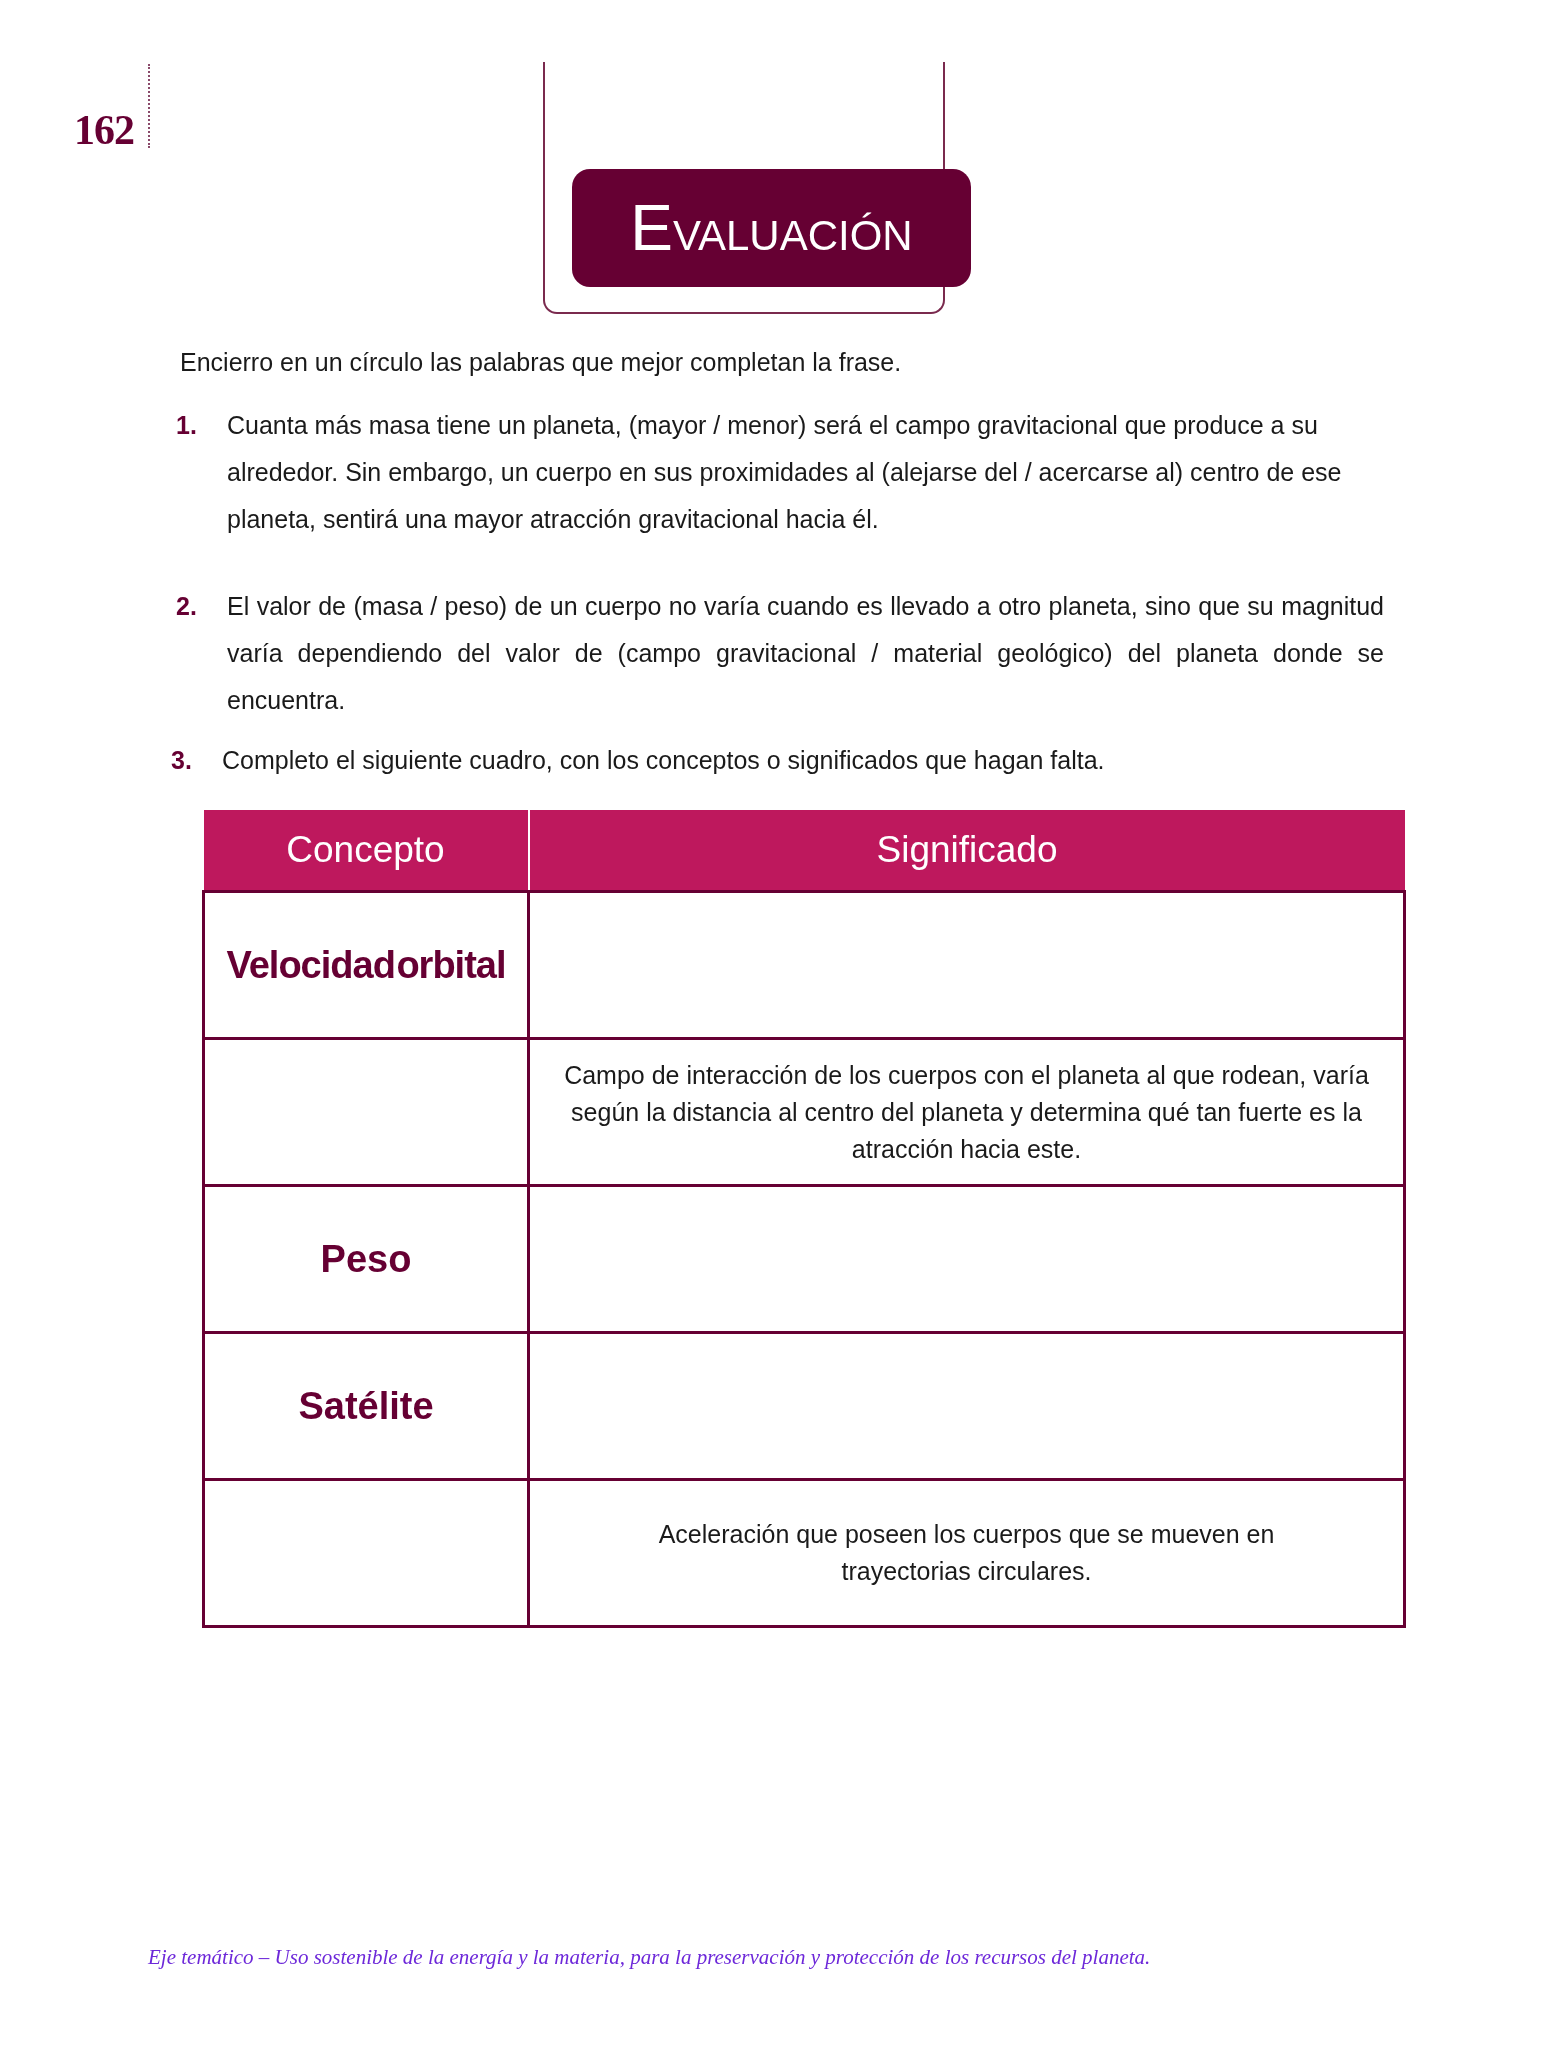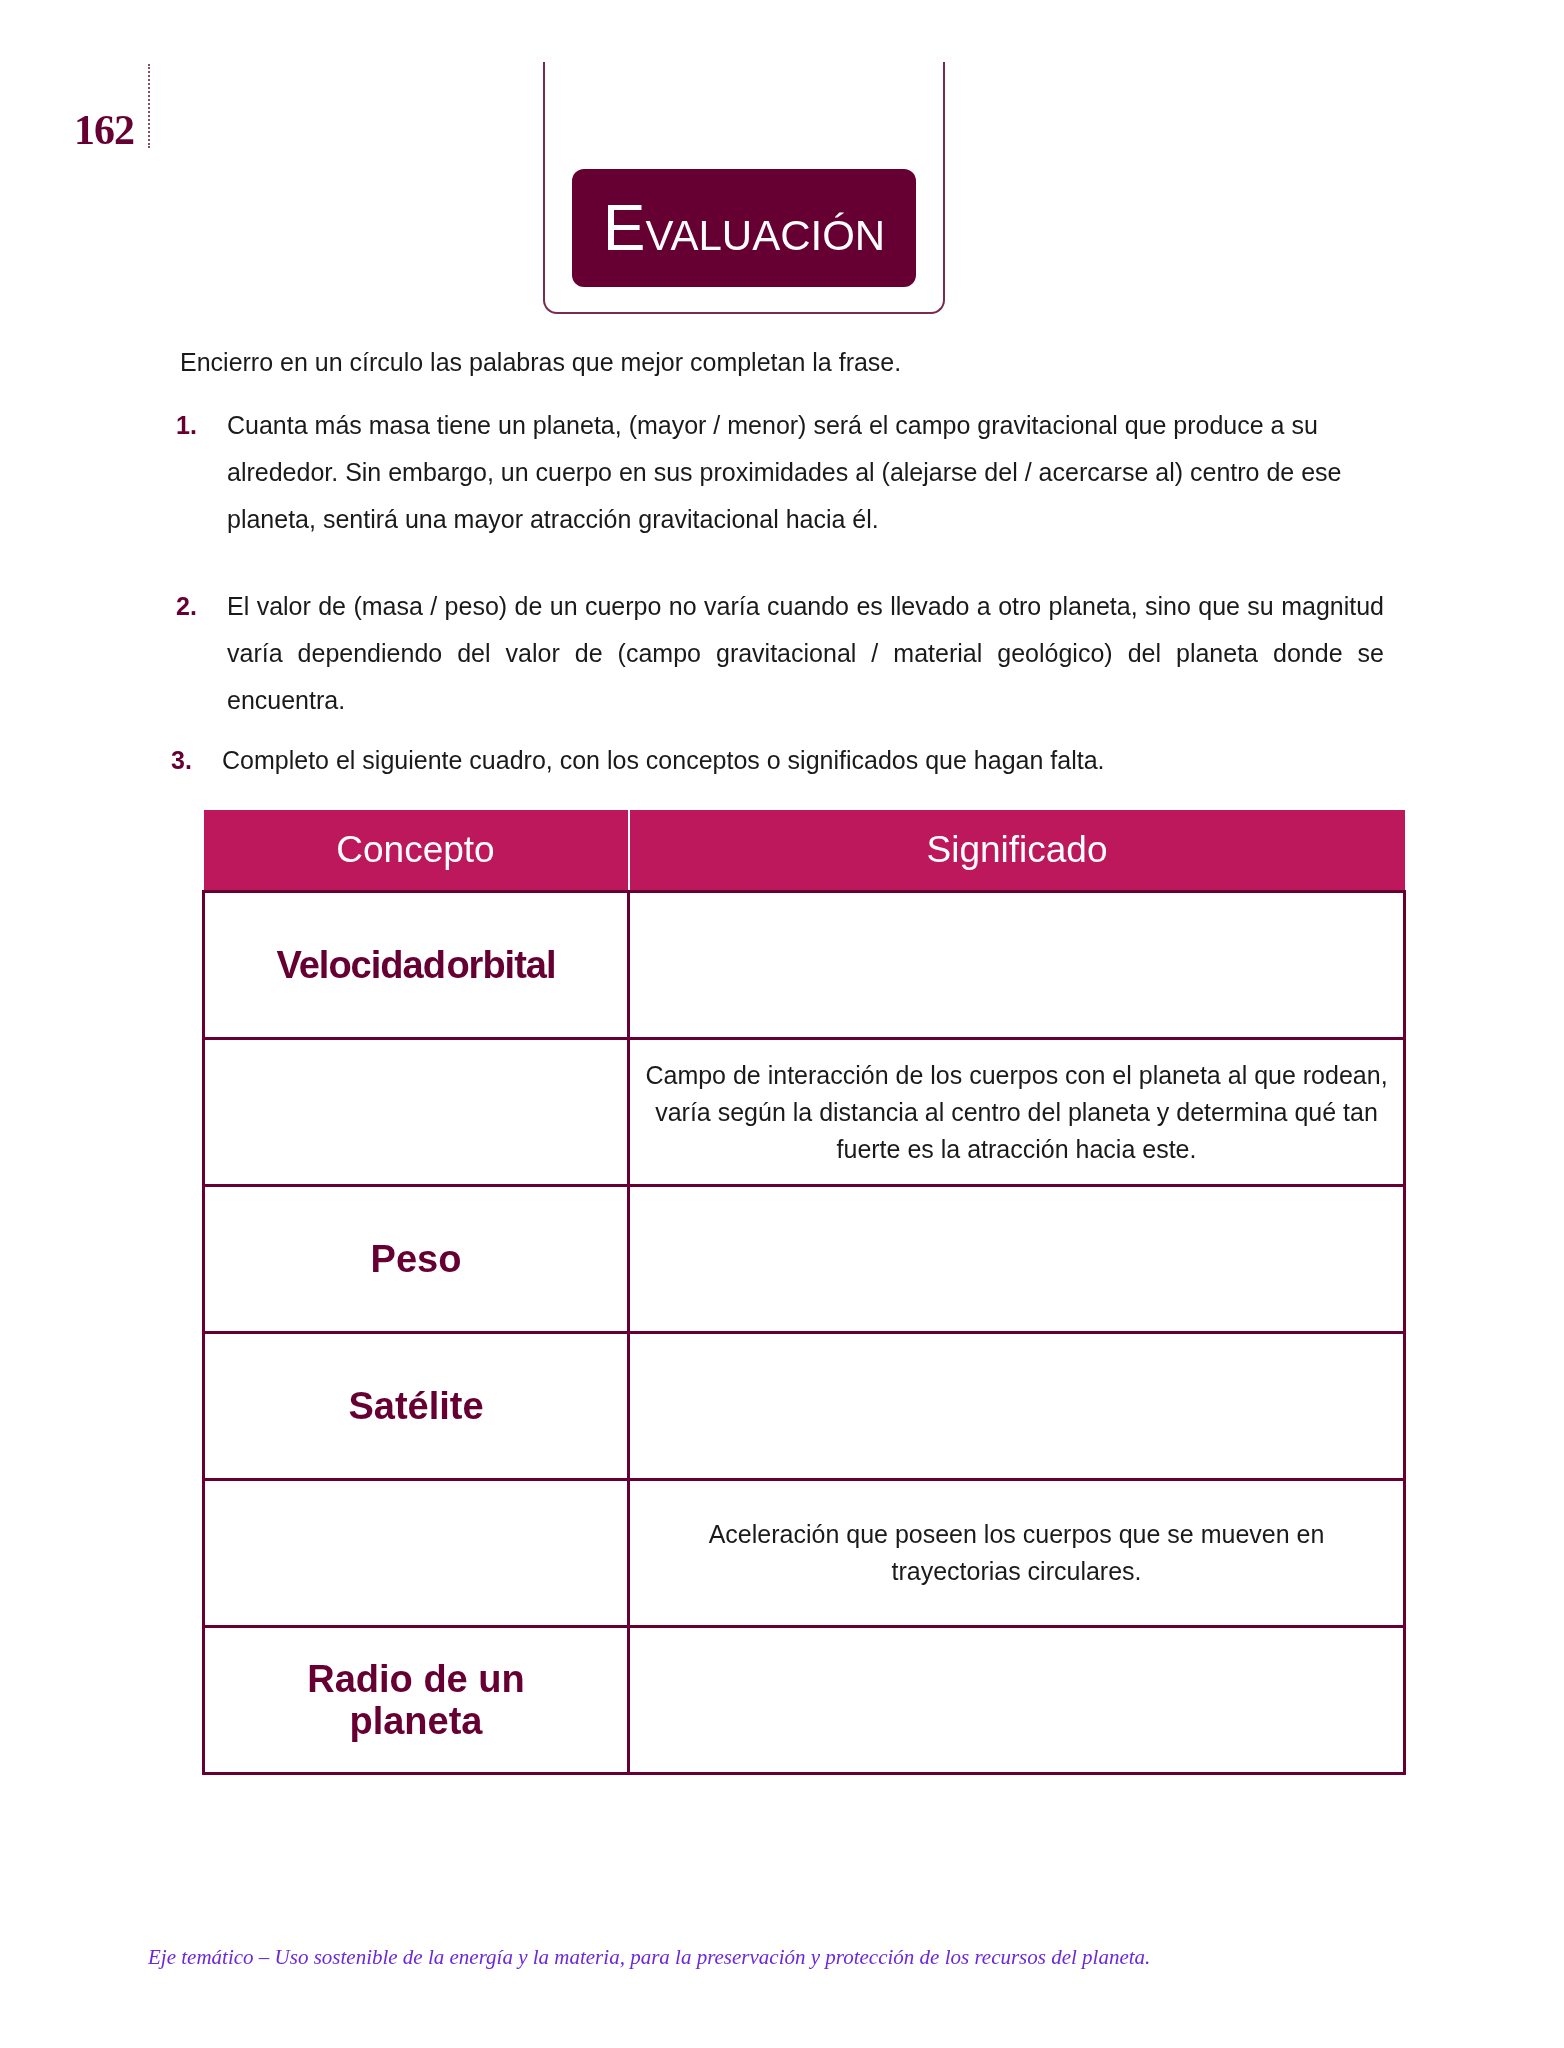--- a/index.html
+++ b/index.html
@@ -4,22 +4,22 @@
 <style>
   html, body { margin: 0; padding: 0; background: #ffffff; }
   body { width: 1564px; height: 2048px; position: relative; overflow: hidden;
          font-family: "Liberation Sans", sans-serif; color: #1a1a1a; }
   .page-number { position: absolute; left: 74px; top: 106px; font-family: "Liberation Serif", serif;
                  font-weight: bold; font-size: 42px; color: #660033; letter-spacing: -1px; }
   .page-rule { position: absolute; left: 148px; top: 64px; height: 84px; width: 0;
                border-left: 2px dotted #8a4a6a; }
   .title-frame { position: absolute; left: 543px; top: 62px; width: 398px; height: 250px;
                  border: 2px solid #7a2a4e; border-top: none; border-radius: 0 0 14px 14px; }
-  .title-box { position: absolute; left: 572px; top: 169px; width: 344px; height: 118px;
-               background: #660033; border-radius: 12px; display: flex; align-items: center; justify-content: center; }
+  .title-box { position: absolute; left: 572px; top: 169px; width: 399px; height: 118px;
+               background: #660033; border-radius: 18px; display: flex; align-items: center; justify-content: center; }
   .title-text { color: #ffffff; font-size: 42px; font-weight: normal; letter-spacing: 0px; }
   .title-text .big { font-size: 64px; }
   .intro { position: absolute; left: 180px; top: 348px; font-size: 25px; }
   .q { position: absolute; left: 176px; width: 1208px; font-size: 25px; line-height: 47px; }
   .q .num { position: absolute; left: 0; top: 0; color: #660033; font-weight: bold; }
   .q .body { margin-left: 51px; }
   .q1 { top: 402px; }
   .q2 { top: 583px; }
   .q2 .body { text-align: justify; text-align-last: left; }
   .q3 { top: 737px; left: 171px; }
@@ -84,20 +84,16 @@
       <td class="meaning"></td>
     </tr>
     <tr>
       <td class="concept">Satélite</td>
       <td class="meaning"></td>
     </tr>
     <tr>
       <td class="concept"></td>
       <td class="meaning" style="padding:0 70px;">Aceleración que poseen los cuerpos que se mueven en trayectorias circulares.</td>
     </tr>
-    <tr>
-      <td class="concept" style="padding:0 50px;">Radio de un planeta</td>
-      <td class="meaning"></td>
-    </tr>
   </tbody>
 </table>
 
 <div class="footer">Eje temático  – Uso sostenible de la energía y la materia, para la preservación y protección de los recursos del planeta.</div>
 
 </body></html>

